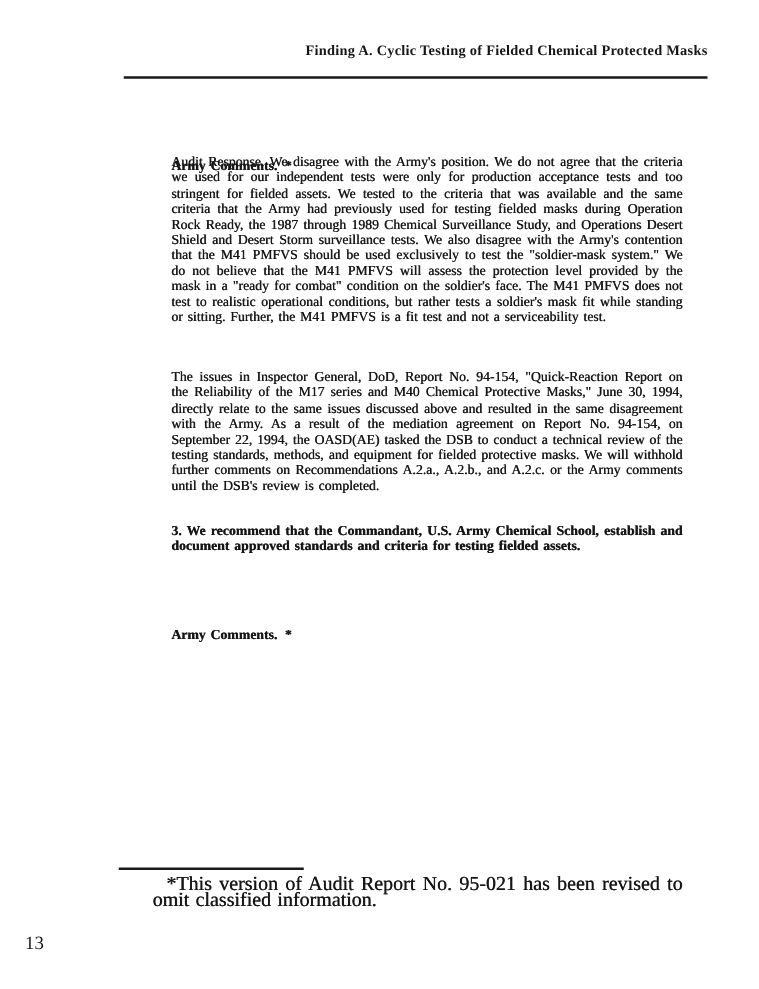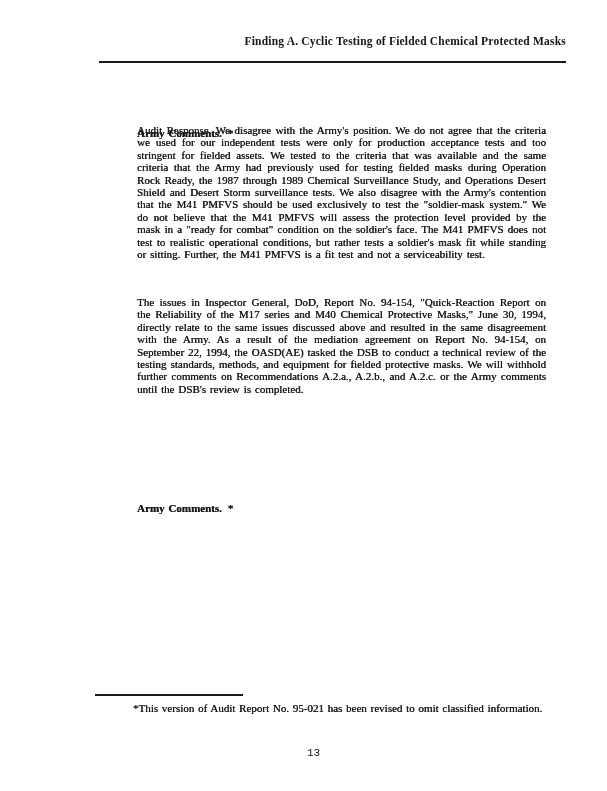--- a/index.html
+++ b/index.html
@@ -64,54 +64,54 @@
     left: 95px;
     width: 148px;
     height: 2px;
     background: #1a1a1a;
   }
   .footnote {
     position: absolute;
     top: 702px;
     left: 122px;
     width: 424px;
-    font-size: 11px;
+    font-size: 16px;
     line-height: 12.8px;
     text-align: justify;
     text-indent: 11px;
     word-spacing: 1px;
     text-shadow: 0.3px 0 0 #2a2a2a;
   }
   .page-number {
     position: absolute;
     top: 747px;
     left: 0;
     width: 100%;
     padding-left: 20px;
     box-sizing: border-box;
-    text-align: center;
-    font-size: 11px;
-    font-family: Liberation Mono, monospace;
+    text-align: left;
+    font-size: 15px;
   }
 </style>
 </head>
 <body>
 
 <div class="page">
 
   <div class="header-title">Finding A. Cyclic Testing of Fielded Chemical Protected Masks</div>
 
   <div class="header-rule"></div>
 
   <div class="block h-comments" style="top: 99px;"><span>Army Comments.</span><span class="marker">*</span></div>
 
   <div class="block" style="top: 124px;"><span class="lead">Audit Response.</span> <span>We disagree with the Army's position.  We do not agree that the criteria we used for our independent tests were only for production acceptance tests and too stringent for fielded assets.  We tested to the criteria that was available and the same criteria that the Army had previously used for testing fielded masks during Operation Rock Ready, the 1987 through 1989 Chemical Surveillance Study, and Operations Desert Shield and Desert Storm surveillance tests.  We also disagree with the Army's contention that the M41 PMFVS should be used exclusively to test the "soldier-mask system."  We do not believe that the M41 PMFVS will assess the protection level provided by the mask in a "ready for combat" condition on the soldier's face.  The M41 PMFVS does not test to realistic operational conditions, but rather tests a soldier's mask fit while standing or sitting.  Further, the M41 PMFVS is a fit test and not a serviceability test.</span></div>
 
   <div class="block" style="top: 296px;">The issues in Inspector General, DoD, Report No. 94-154, "Quick-Reaction Report on the Reliability of the M17 series and M40 Chemical Protective Masks," June 30, 1994, directly relate to the same issues discussed above and resulted in the same disagreement with the Army.  As a result of the mediation agreement on Report No. 94-154, on September 22, 1994, the OASD(AE) tasked the DSB to conduct a technical review of the testing standards, methods, and equipment for fielded protective masks.  We will withhold further comments on Recommendations A.2.a., A.2.b., and A.2.c. or the Army comments until the DSB's review is completed.</div>
 
+  <div class="block bold-para" style="top: 419px;">3.  We recommend that the Commandant, U.S. Army Chemical School, establish and document approved standards and criteria for testing fielded assets.</div>
 
   <div class="block h-comments" style="top: 474px;"><span>Army Comments.</span><span class="marker">*</span></div>
 
   <div class="footnote-rule"></div>
 
   <div class="footnote">*This version of Audit Report No. 95-021 has been revised to omit classified information.</div>
 
   <div class="page-number">13</div>
 
 </div>

